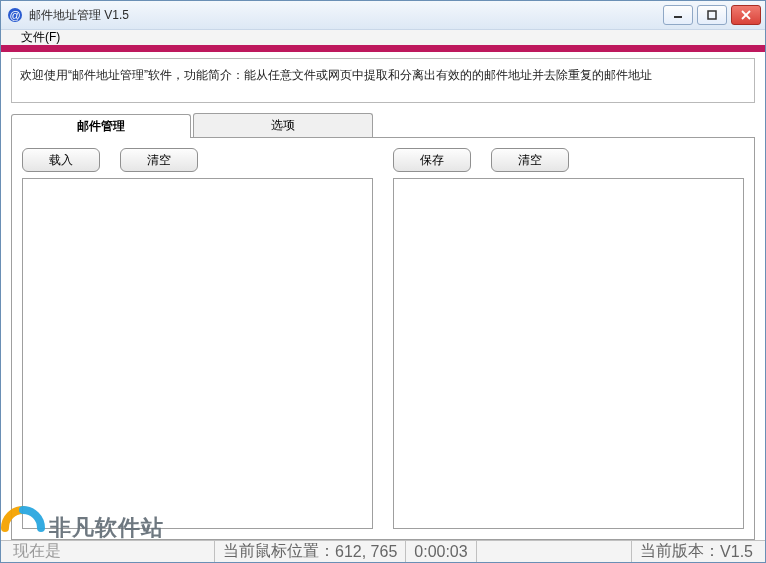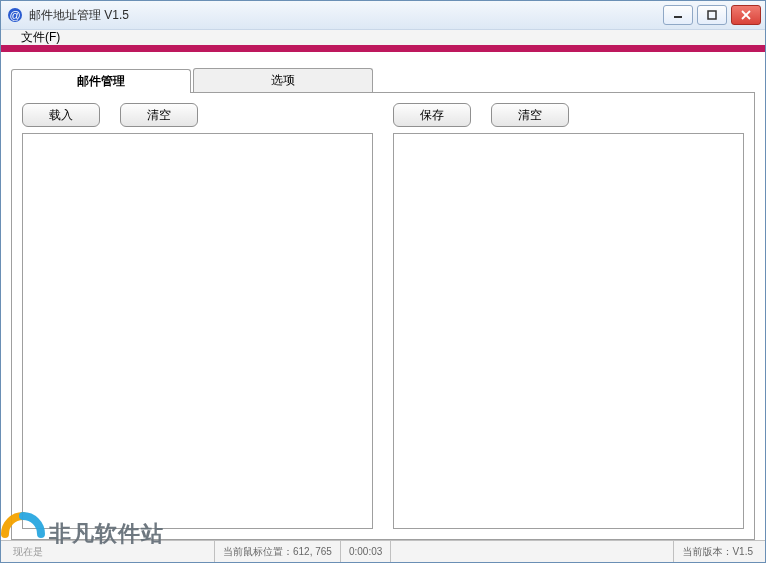--- a/index.html
+++ b/index.html
@@ -154,38 +154,38 @@
     border: 1px solid #9f9f9f;
     background: #fff;
     overflow: auto;
   }
   .statusbar {
     height: 22px;
     border-top: 1px solid #c0c0c0;
     background: #f4f4f4;
     display: flex;
     align-items: center;
-    font-size: 10px;
+    font-size: 16px;
     color: #666;
     padding: 0 4px;
   }
   .status-cell {
     border-right: 1px solid #c0c0c0;
     padding: 0 8px;
     height: 100%;
     display: flex;
     align-items: center;
     white-space: nowrap;
   }
   .status-cell.first { color: #999; min-width: 210px; }
   .status-spacer { flex: 1; border-right: 1px solid #c0c0c0; height:100%; }
   .watermark {
     position: absolute;
     left: 0px;
-    bottom: 6px;
+    bottom: 12px;
     pointer-events: none;
     opacity: 0.95;
     z-index: 50;
   }
   .watermark .txt {
     font-size: 22px;
     font-weight: bold;
     color: #67717a;
     letter-spacing: 1px;
     margin-left: 4px;
@@ -224,20 +224,21 @@
       </div>
     </div>
   </div>
 
   <div class="menubar">
     <div class="menuitem">文件(F)</div>
   </div>
 
   <div class="client">
 
+    <div class="welcome-box">欢迎使用“邮件地址管理”软件，功能简介：能从任意文件或网页中提取和分离出有效的的邮件地址并去除重复的邮件地址</div>
 
     <div class="tabs-area">
       <div class="tab-strip">
         <div class="tab active">邮件管理</div>
         <div class="tab">选项</div>
       </div>
       <div class="tab-panel">
 
         <div class="pane left">
           <div class="btn-row">

